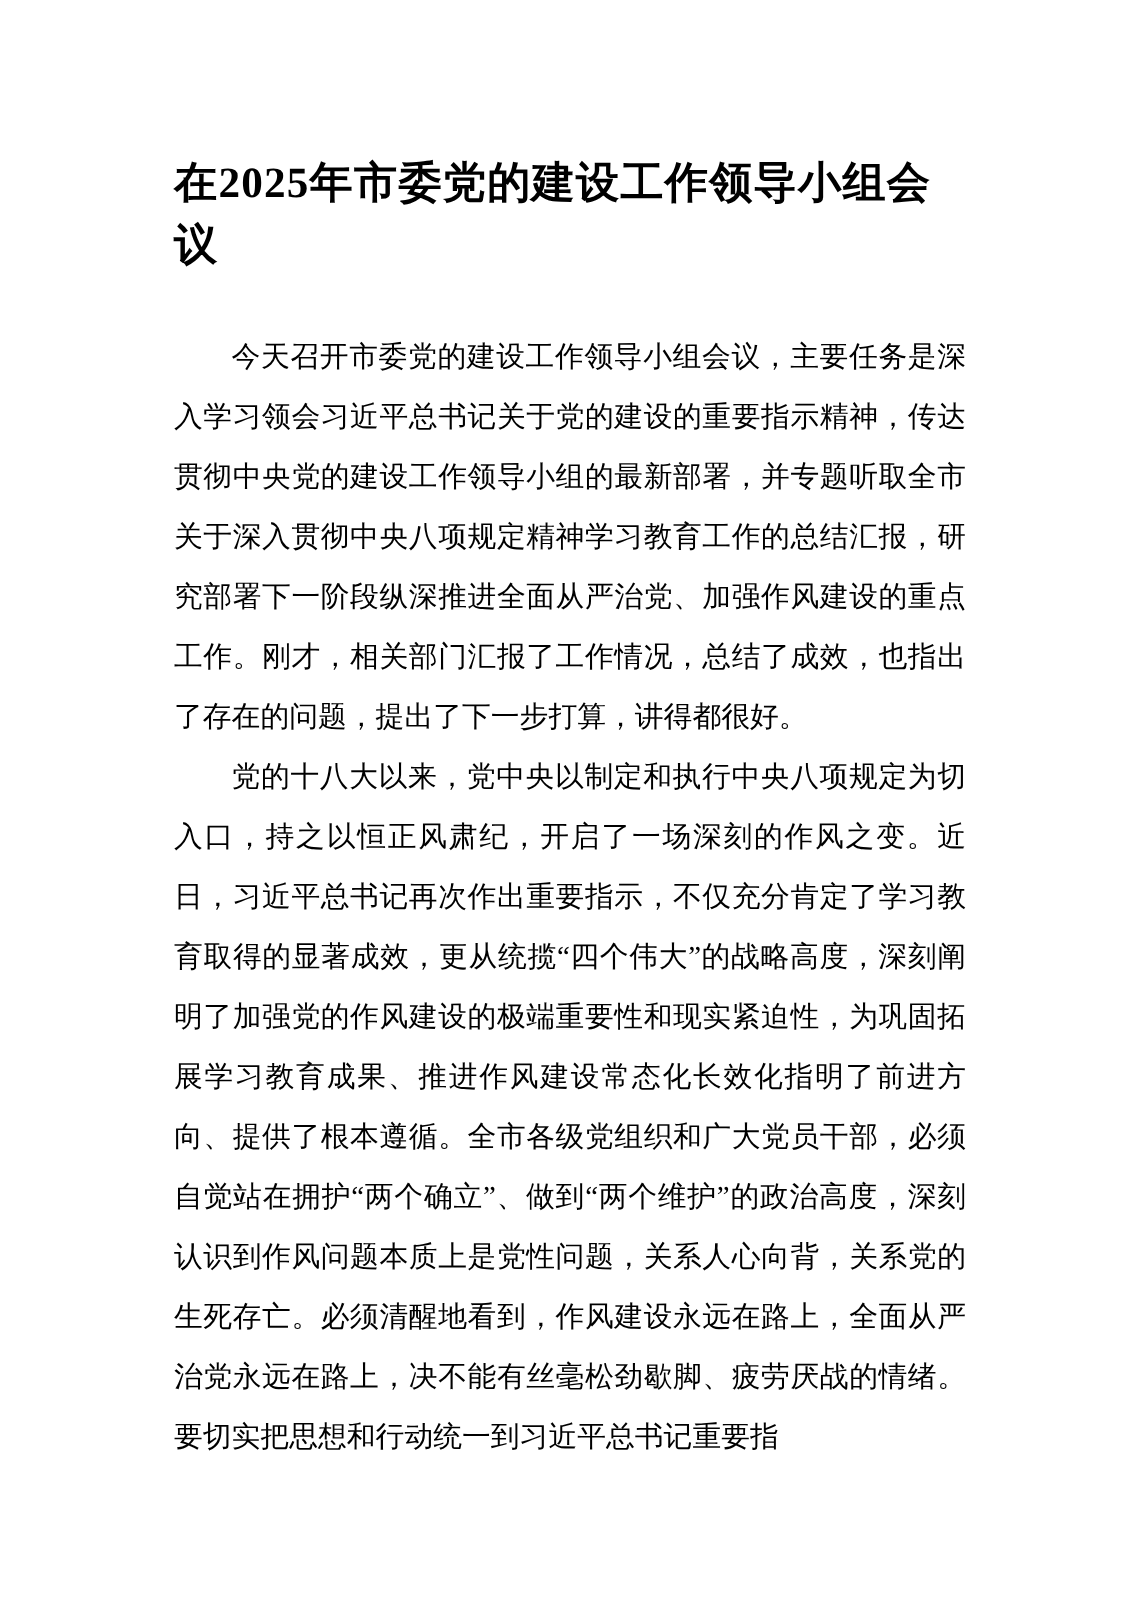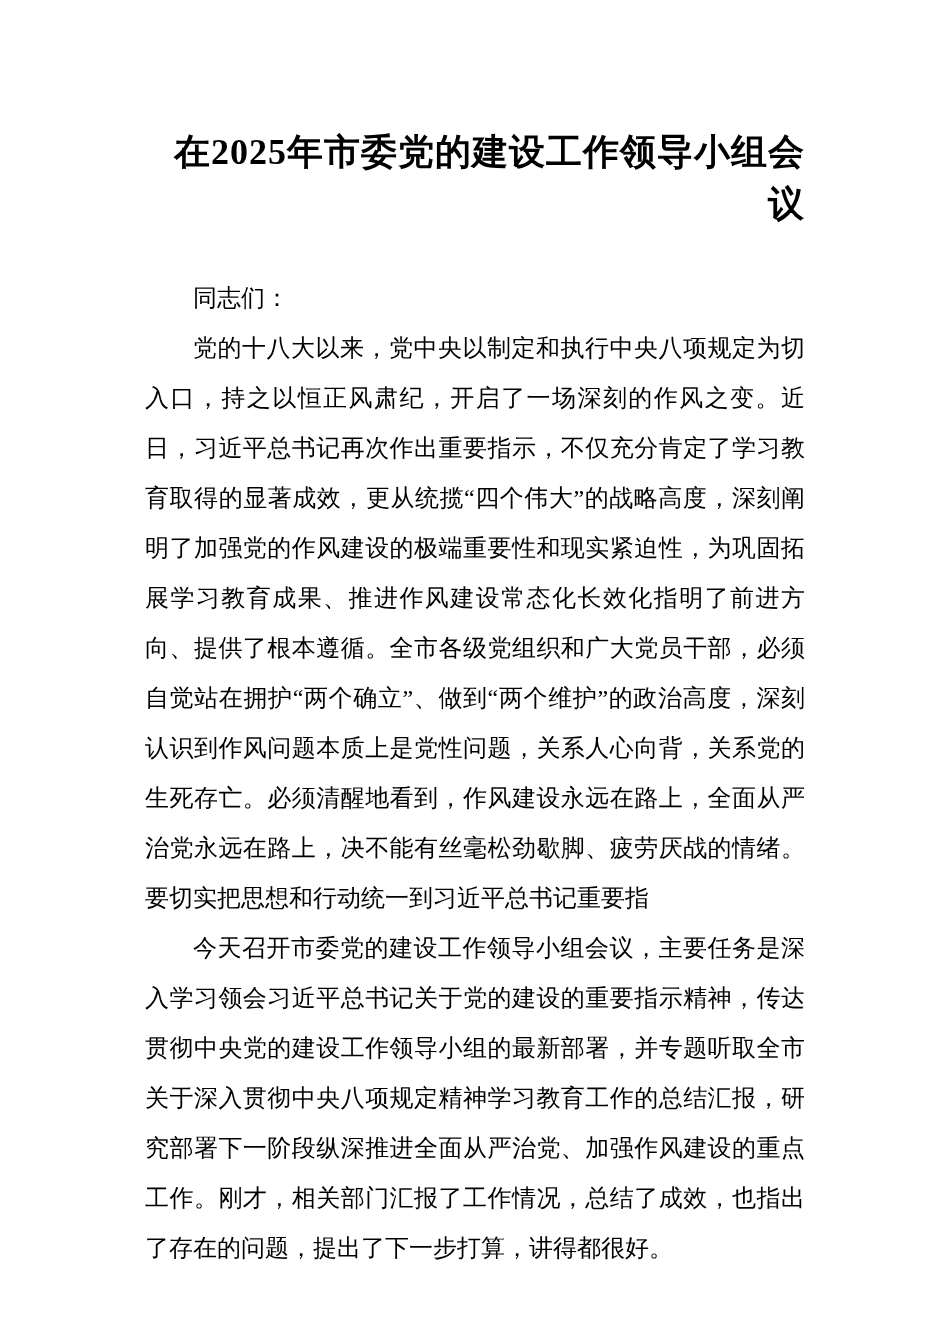--- a/index.html
+++ b/index.html
@@ -19,21 +19,21 @@
     width: 950px;
     height: 1344px;
     padding: 126px 145px 0 145px;
     background: #ffffff;
   }
   .doc-title {
     margin: 0 0 43px 0;
     font-size: 36px;
     font-weight: bold;
     line-height: 52px;
-    text-align: right;
+    text-align: left;
     letter-spacing: 1px;
   }
   .doc-title .title-line {
     display: block;
   }
   .salutation {
     margin: 0;
     font-size: 24px;
     line-height: 50px;
     text-indent: 2em;
@@ -51,19 +51,18 @@
 </style>
 </head>
 <body>
 
 <div class="page">
 
   <h1 class="doc-title">
     <span class="title-line">在2025年市委党的建设工作领导小组会议</span>
   </h1>
 
-  <p class="salutation">同志们：</p>
+
+  <p class="para">今天召开市委党的建设工作领导小组会议，主要任务是深入学习领会习近平总书记关于党的建设的重要指示精神，传达贯彻中央党的建设工作领导小组的最新部署，并专题听取全市关于深入贯彻中央八项规定精神学习教育工作的总结汇报，研究部署下一阶段纵深推进全面从严治党、加强作风建设的重点工作。刚才，相关部门汇报了工作情况，总结了成效，也指出了存在的问题，提出了下一步打算，讲得都很好。</p>
 
   <p class="para">党的十八大以来，党中央以制定和执行中央八项规定为切入口，持之以恒正风肃纪，开启了一场深刻的作风之变。近日，习近平总书记再次作出重要指示，不仅充分肯定了学习教育取得的显著成效，更从统揽“四个伟大”的战略高度，深刻阐明了加强党的作风建设的极端重要性和现实紧迫性，为巩固拓展学习教育成果、推进作风建设常态化长效化指明了前进方向、提供了根本遵循。全市各级党组织和广大党员干部，必须自觉站在拥护“两个确立”、做到“两个维护”的政治高度，深刻认识到作风问题本质上是党性问题，关系人心向背，关系党的生死存亡。必须清醒地看到，作风建设永远在路上，全面从严治党永远在路上，决不能有丝毫松劲歇脚、疲劳厌战的情绪。要切实把思想和行动统一到习近平总书记重要指</p>
-
-  <p class="para">今天召开市委党的建设工作领导小组会议，主要任务是深入学习领会习近平总书记关于党的建设的重要指示精神，传达贯彻中央党的建设工作领导小组的最新部署，并专题听取全市关于深入贯彻中央八项规定精神学习教育工作的总结汇报，研究部署下一阶段纵深推进全面从严治党、加强作风建设的重点工作。刚才，相关部门汇报了工作情况，总结了成效，也指出了存在的问题，提出了下一步打算，讲得都很好。</p>
 
 </div>
 
 </body></html>

